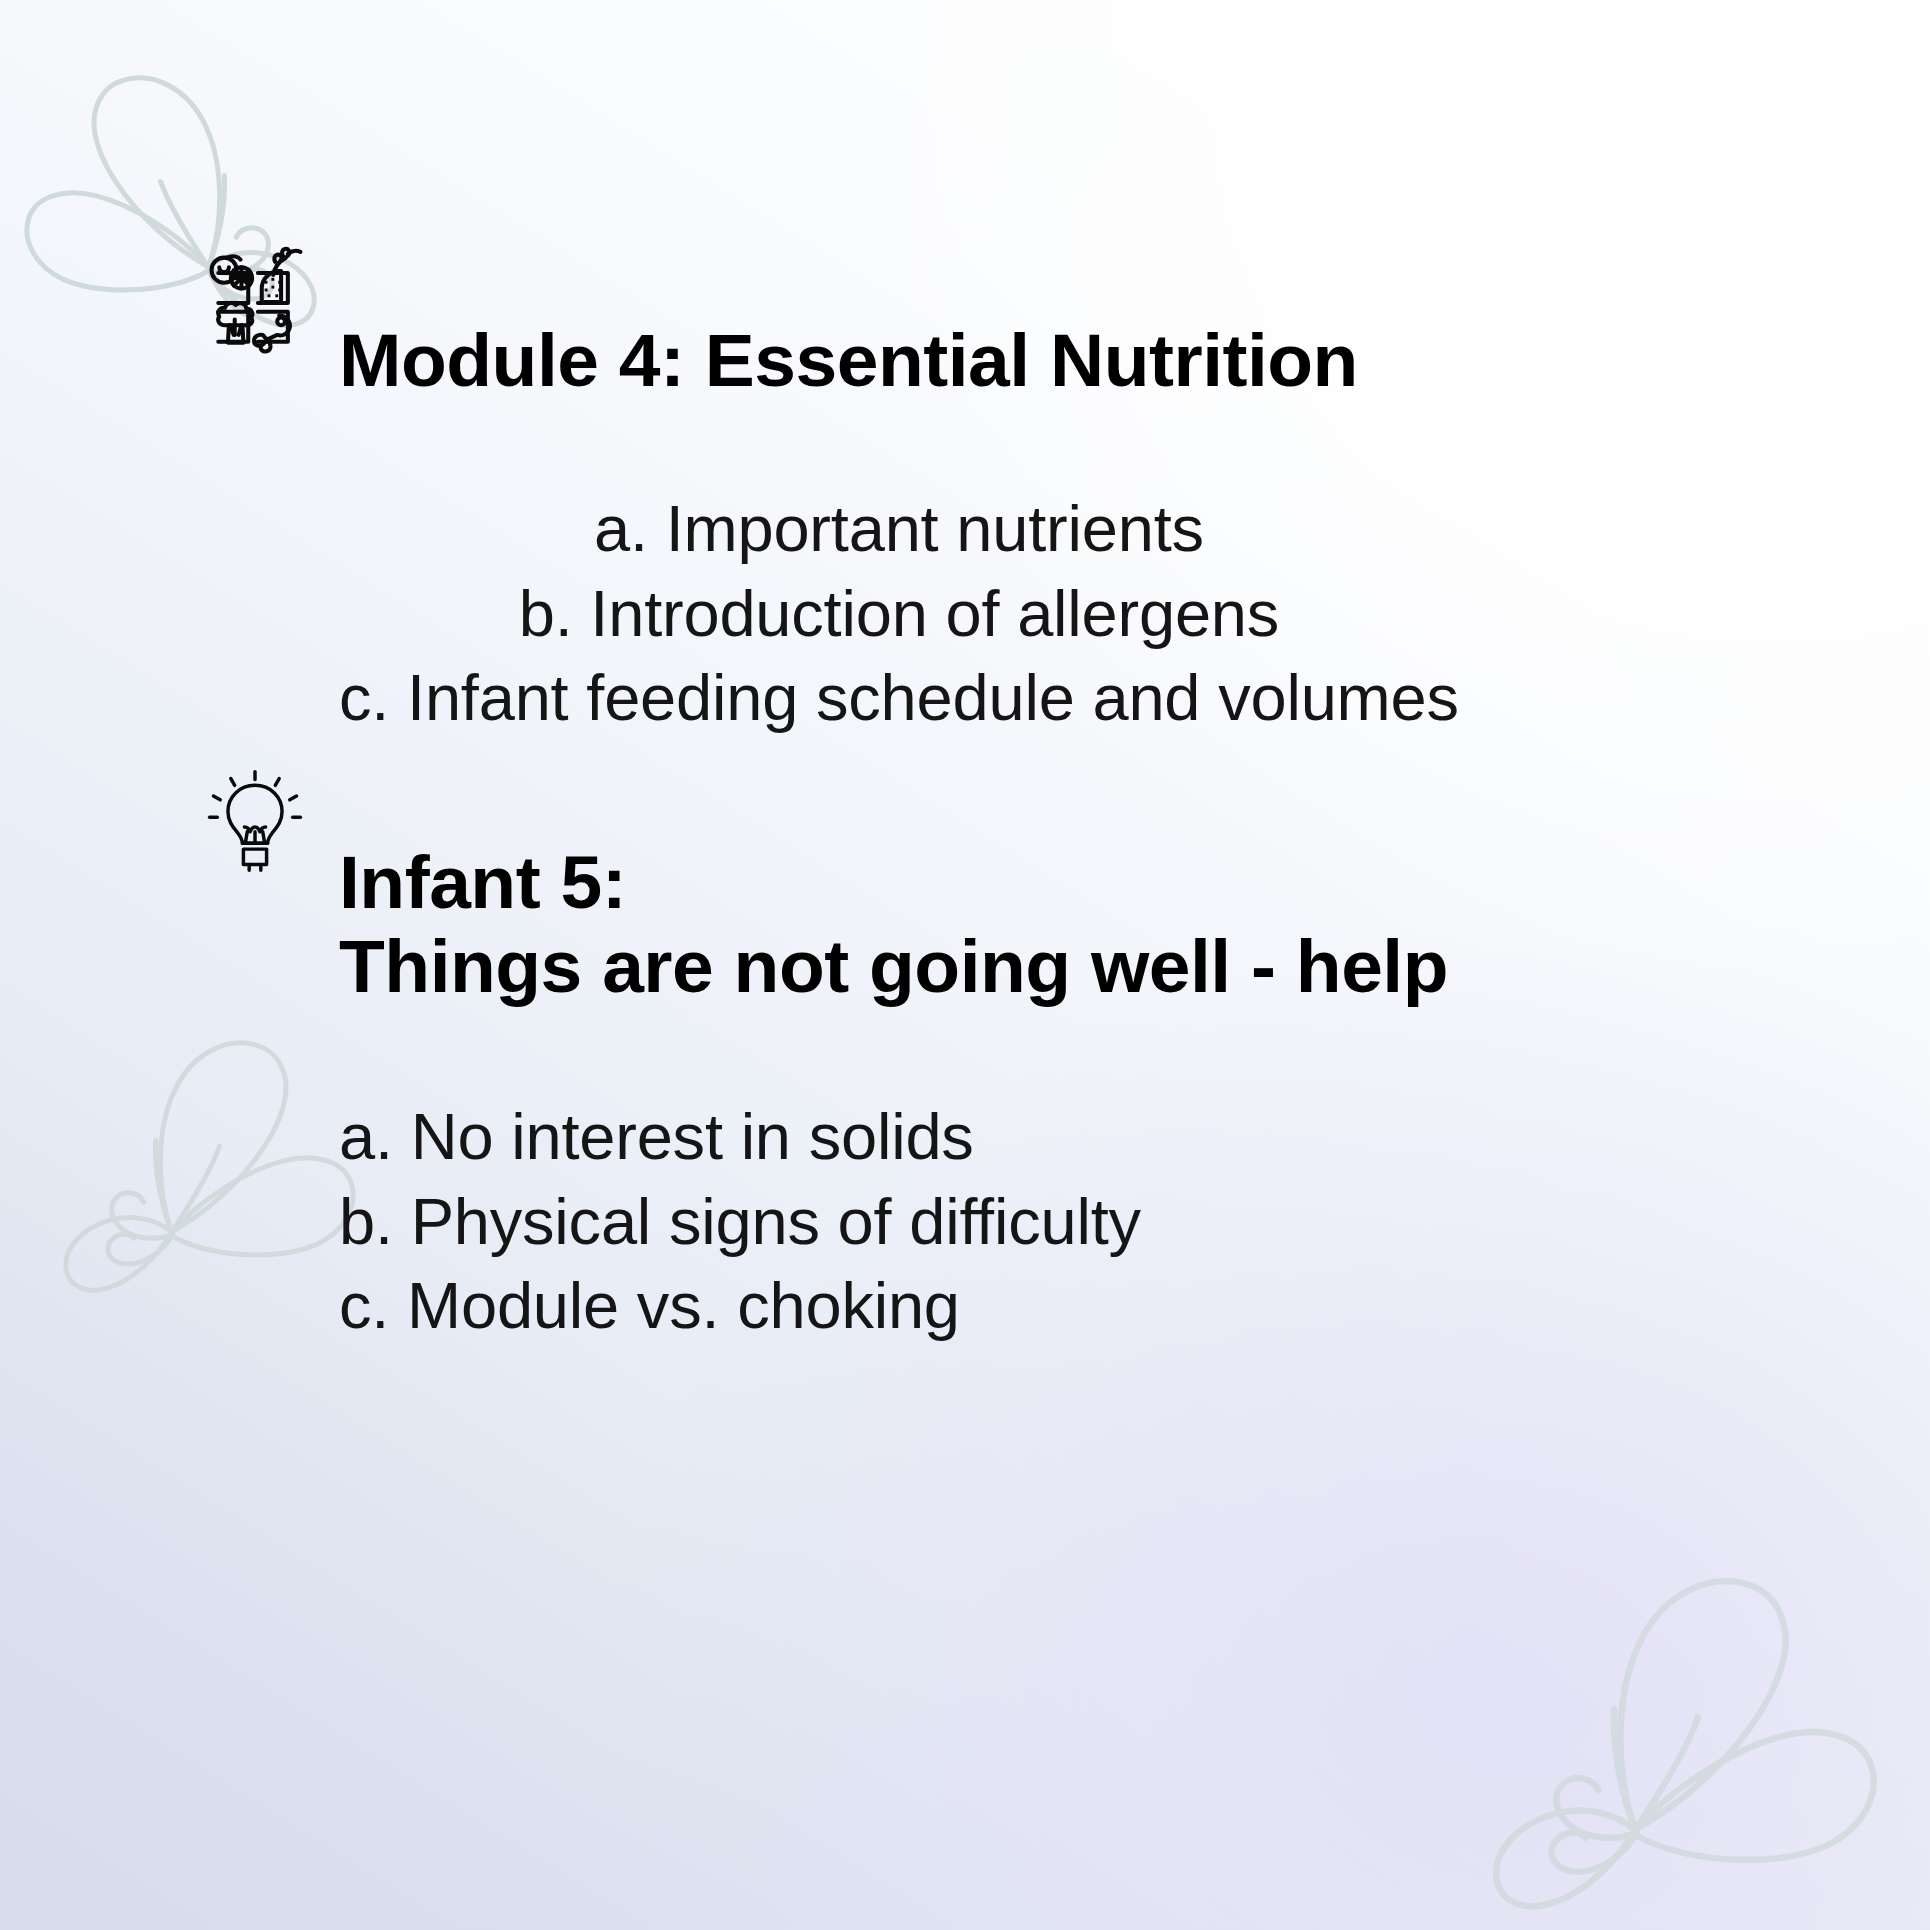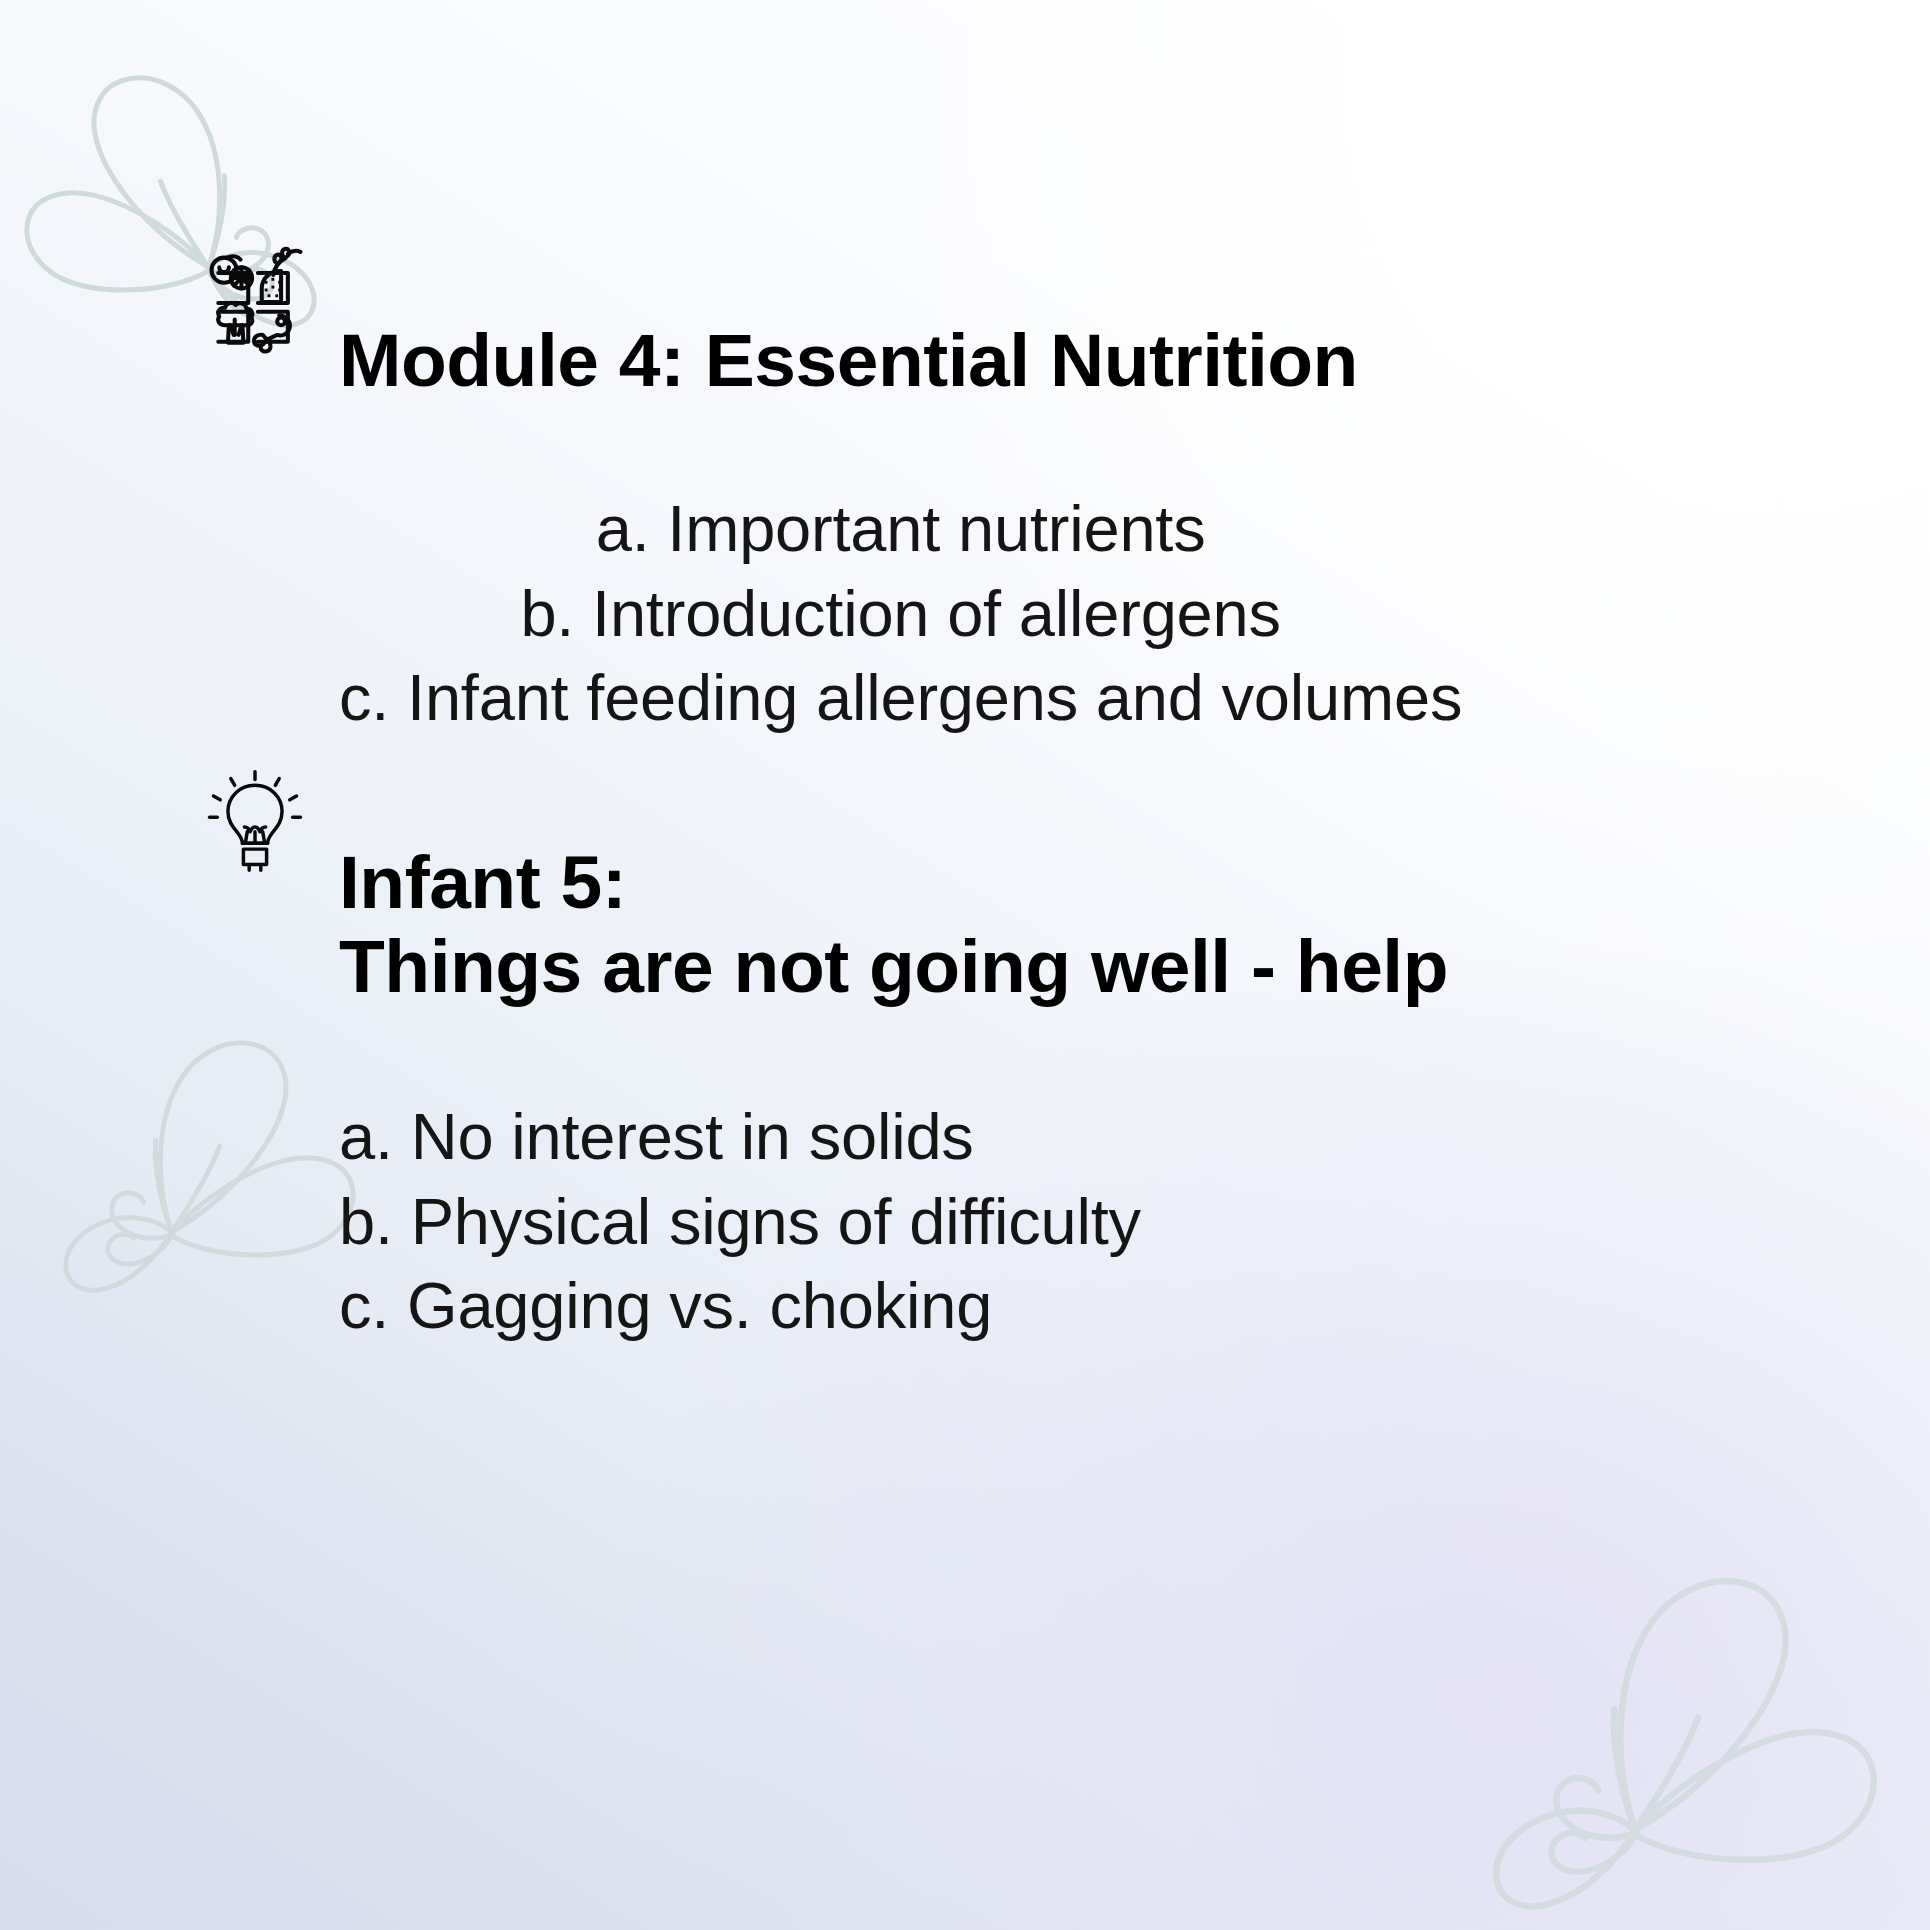--- a/index.html
+++ b/index.html
@@ -303,21 +303,21 @@
             </g>
           </svg>
         </div>
 
         <h2 class="module-title">Module 4: Essential Nutrition</h2>
       </div>
 
       <ul class="module-items" id="module-4-items">
         <li>a. Important nutrients</li>
         <li>b. Introduction of allergens</li>
-        <li>c. Infant feeding allergens and volumes</li>
+        <li>c. Infant feeding schedule and volumes</li>
       </ul>
     </section>
 
     <section class="module-block" id="module-5-block">
       <div class="module-head">
 
         <div class="module-icon">
           <svg viewBox="0 0 118 120" aria-hidden="true">
             <g fill="none" stroke="#0a0a0a" stroke-width="3.6" stroke-linecap="round" stroke-linejoin="round">
 
@@ -352,19 +352,19 @@
           </svg>
         </div>
 
         <h2 class="module-title">Infant 5:
 Things are not going well - help</h2>
       </div>
 
       <ul class="module-items" id="module-5-items">
         <li>a. No interest in solids</li>
         <li>b. Physical signs of difficulty</li>
-        <li>c. Gagging vs. choking</li>
+        <li>c. Module vs. choking</li>
       </ul>
     </section>
 
   </div>
 </div>
 
 
 </body></html>

